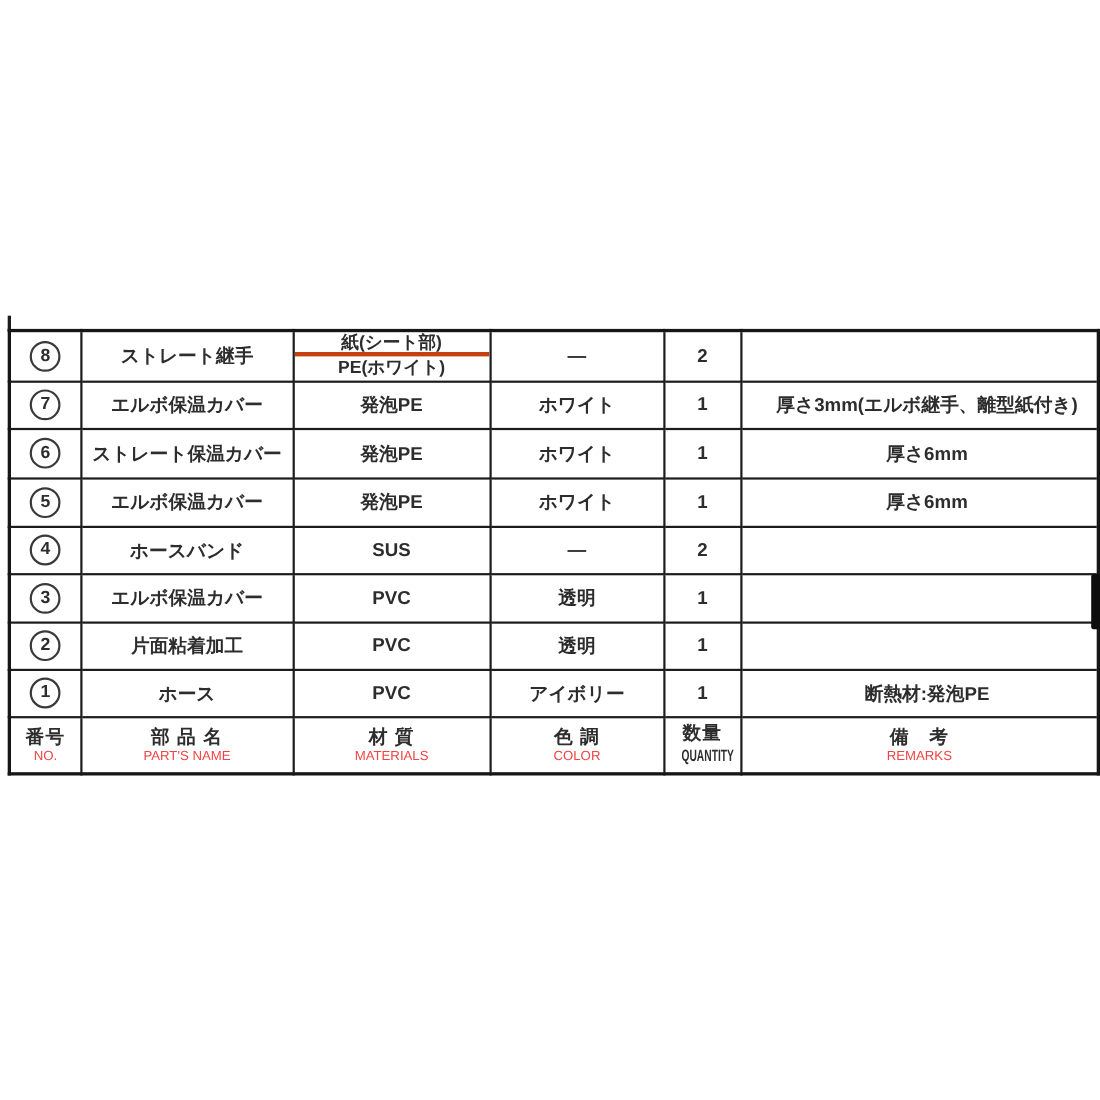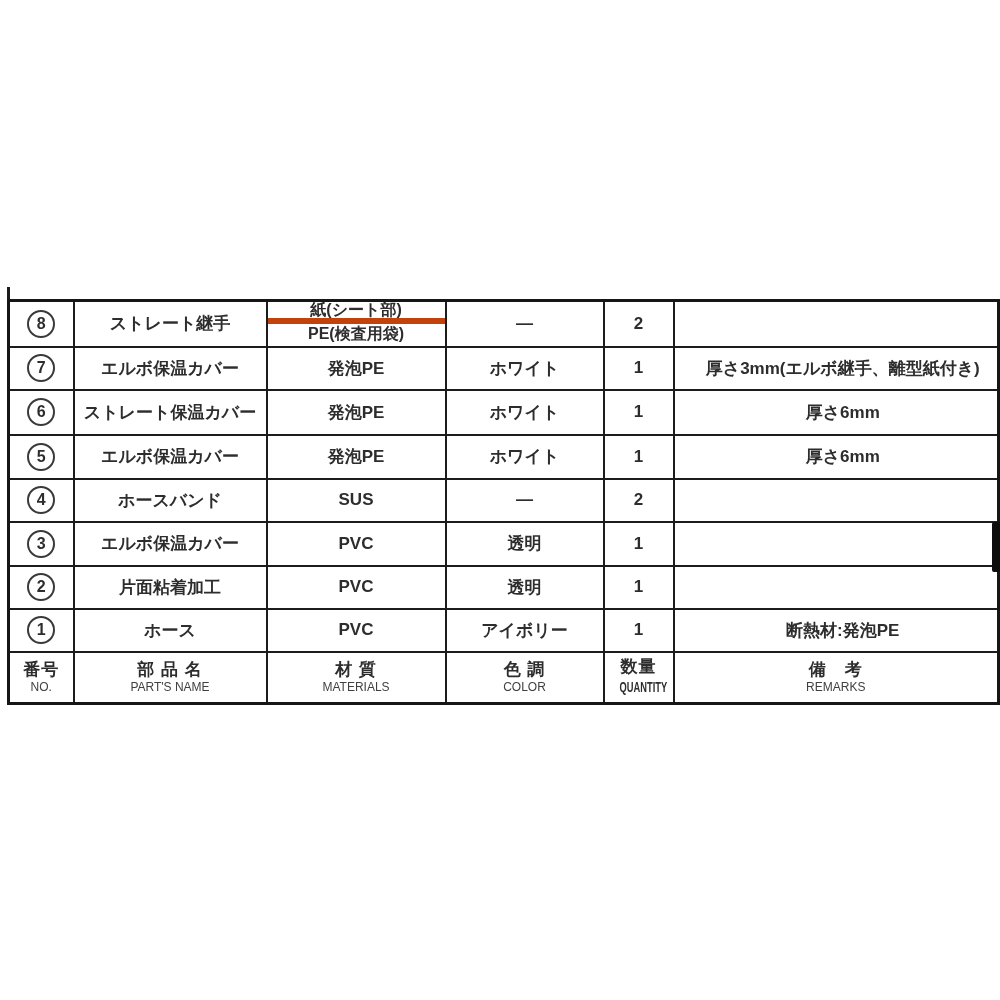--- a/index.html
+++ b/index.html
@@ -45,26 +45,26 @@
     line-height: 1;
   }
 
   
   td.split { padding: 0; }
   .split-top, .split-bottom {
     height: 21px;
     display: flex; align-items: center; justify-content: center;
     font-size: 16px; font-weight: bold;
   }
-  .split-top { border-bottom: 6px solid #c2410c; }
+  .split-top { border-bottom: 4px solid #c2410c; }
 
   
   tr.hdr td { padding: 2px 0; }
   .hdr-ja { display: block; font-size: 17px; font-weight: bold; line-height: 20px; letter-spacing: 1px; }
-  .hdr-en { display: block; font-size: 12px; font-weight: 400; line-height: 15px; color: #404040; }
+  .hdr-en { display: block; font-size: 12px; font-weight: 400; line-height: 15px; color: #ef4444; }
   .hdr-en-squeeze {
     display: inline-block;
     font-size: 15px; font-weight: 900;
     transform: scaleX(0.62);
     transform-origin: 50% 50%;
     white-space: nowrap;
     letter-spacing: 0px;
     line-height: 15px;
   }
 
@@ -100,21 +100,21 @@
         <col style="width:70px">
         <col style="width:325px">
     </colgroup>
 
     <tbody>
         <tr style="height:46px">
       <td><span class="circ">8</span></td>
       <td>ストレート継手</td>
       <td class="split">
         <div class="split-top">紙(シート部)</div>
-        <div class="split-bottom">PE(検査用袋)</div>
+        <div class="split-bottom">PE(ホワイト)</div>
       </td>
       <td>—</td>
       <td class="qty">2</td>
       <td class="remarks"></td>
     </tr>
 
     <tr style="height:43px">
       <td><span class="circ">7</span></td>
       <td>エルボ保温カバー</td>
       <td>発泡PE</td>

